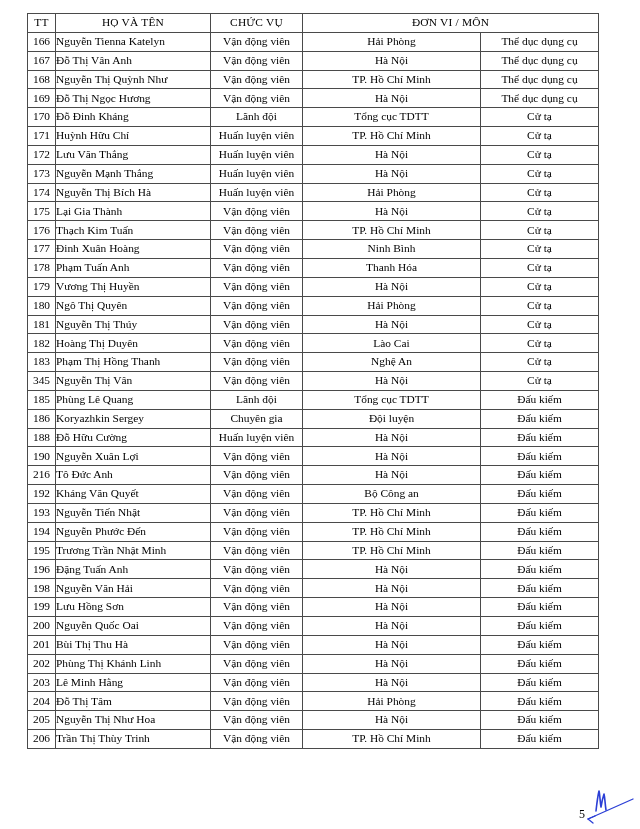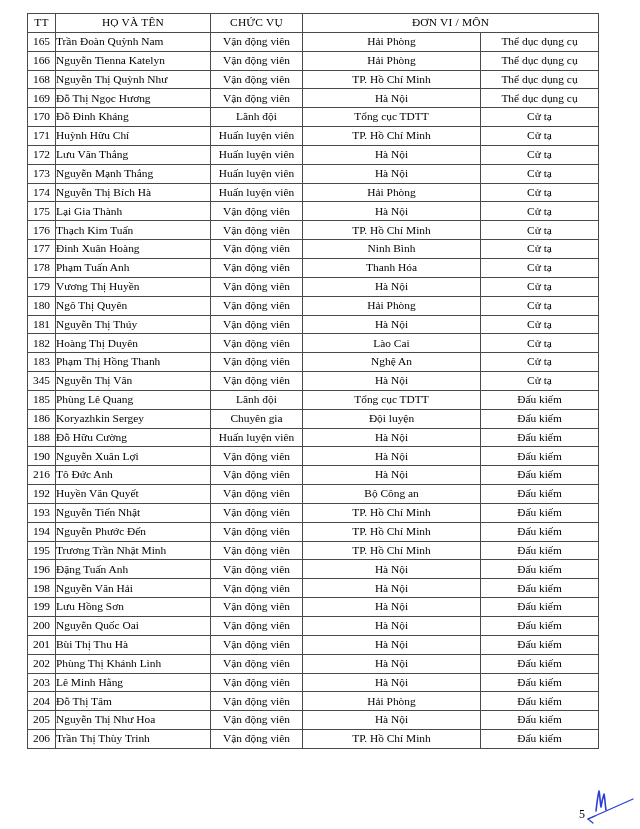--- a/index.html
+++ b/index.html
@@ -97,31 +97,31 @@
     <thead>
       <tr>
         <th>TT</th>
         <th>HỌ VÀ TÊN</th>
         <th>CHỨC VỤ</th>
         <th colspan="2">ĐƠN VI / MÔN</th>
       </tr>
     </thead>
     <tbody id="roster-body">
         <tr>
-          <td class="tt">165</td>
-          <td class="name">Trần Đoàn Quỳnh Nam</td>
+          <td class="tt">166</td>
+          <td class="name">Nguyễn Tienna Katelyn</td>
           <td class="role">Vận động viên</td>
           <td class="unit">Hải Phòng</td>
           <td class="sport">Thể dục dụng cụ</td>
         </tr>
         <tr>
-          <td class="tt">166</td>
-          <td class="name">Nguyễn Tienna Katelyn</td>
-          <td class="role">Vận động viên</td>
-          <td class="unit">Hải Phòng</td>
+          <td class="tt">167</td>
+          <td class="name">Đỗ Thị Vân Anh</td>
+          <td class="role">Vận động viên</td>
+          <td class="unit">Hà Nội</td>
           <td class="sport">Thể dục dụng cụ</td>
         </tr>
         <tr>
           <td class="tt">168</td>
           <td class="name">Nguyễn Thị Quỳnh Như</td>
           <td class="role">Vận động viên</td>
           <td class="unit">TP. Hồ Chí Minh</td>
           <td class="sport">Thể dục dụng cụ</td>
         </tr>
         <tr>
@@ -266,21 +266,21 @@
         </tr>
         <tr>
           <td class="tt">216</td>
           <td class="name">Tô Đức Anh</td>
           <td class="role">Vận động viên</td>
           <td class="unit">Hà Nội</td>
           <td class="sport">Đấu kiếm</td>
         </tr>
         <tr>
           <td class="tt">192</td>
-          <td class="name">Huyền Văn Quyết</td>
+          <td class="name">Kháng Văn Quyết</td>
           <td class="role">Vận động viên</td>
           <td class="unit">Bộ Công an</td>
           <td class="sport">Đấu kiếm</td>
         </tr>
         <tr>
           <td class="tt">193</td>
           <td class="name">Nguyễn Tiến Nhật</td>
           <td class="role">Vận động viên</td>
           <td class="unit">TP. Hồ Chí Minh</td>
           <td class="sport">Đấu kiếm</td>

